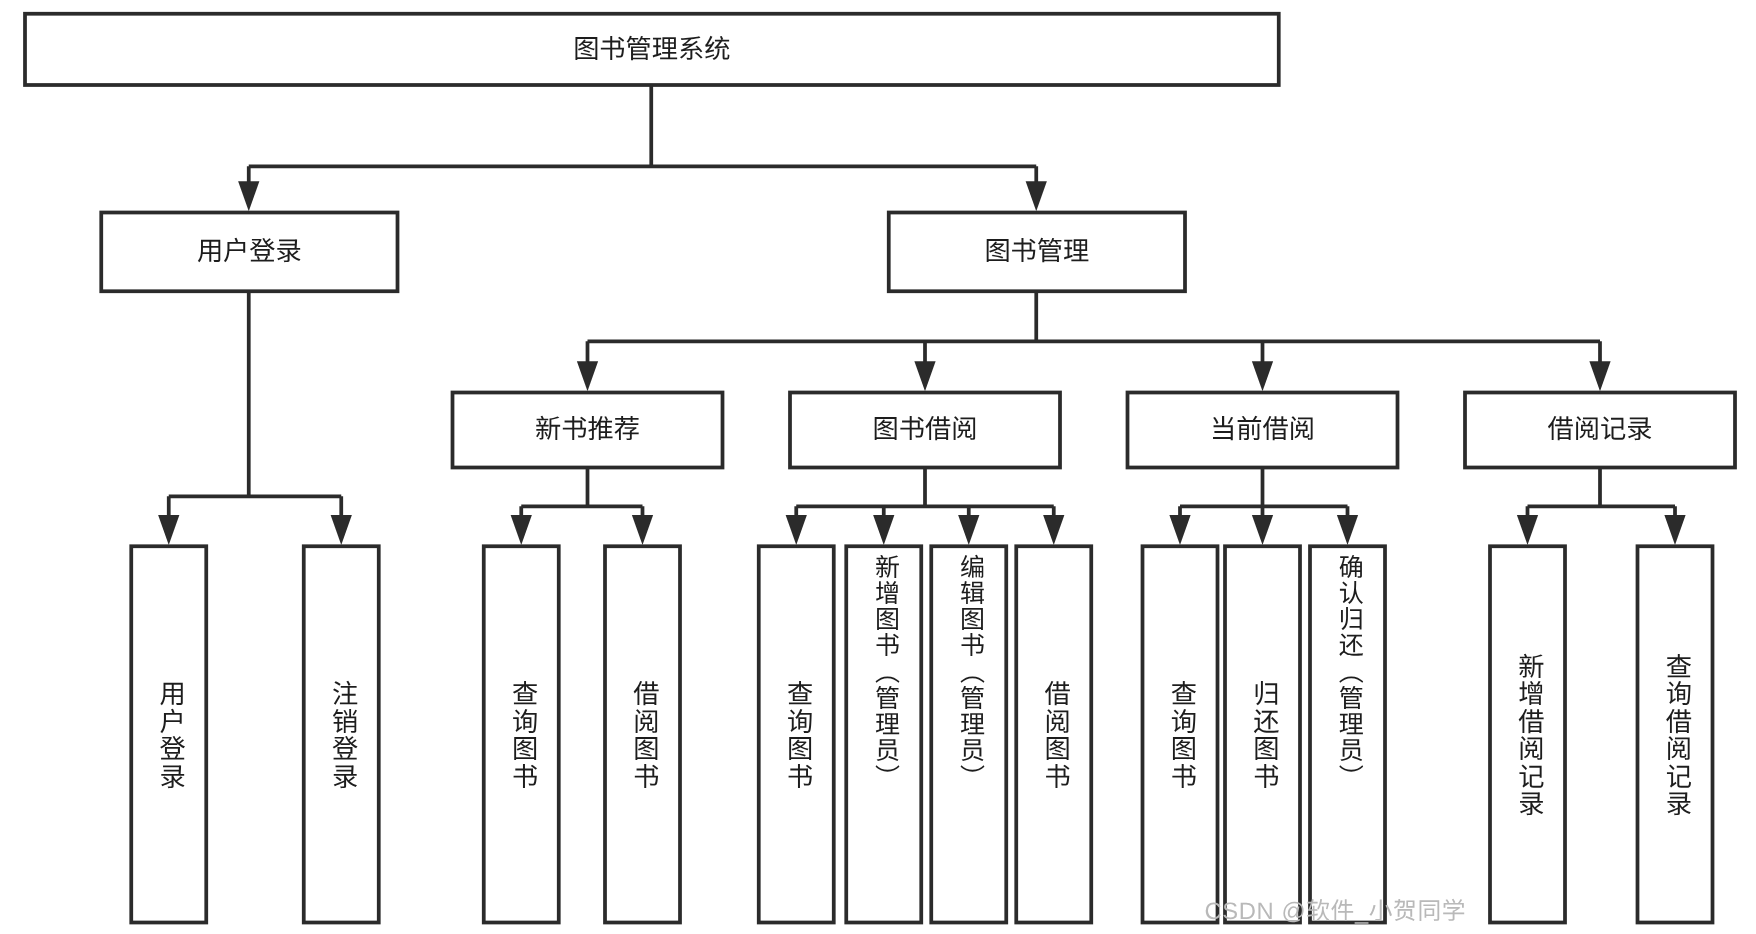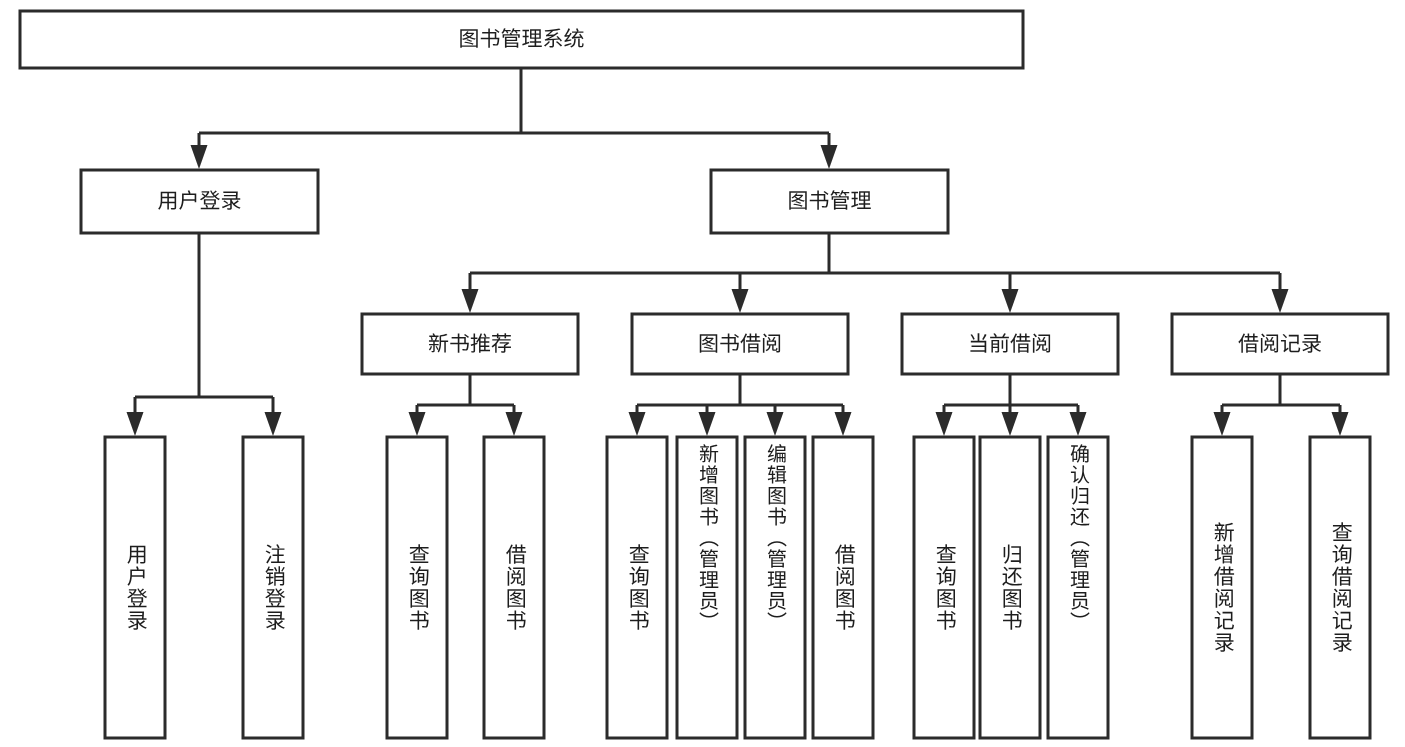--- a/index.html
+++ b/index.html
@@ -225,13 +225,14 @@
       <div class="leaf-label-cell" style="left: 1048px; top: 437px; width: 60px; height: 301px; align-items: flex-start; padding-top: 6px;">
         <span class="leaf-label-text" style="font-size: 20px;">确认归还（管理员）</span>
       </div>
       <div class="leaf-label-cell" style="left: 1192px; top: 437px; width: 60px; height: 301px;">
         <span class="leaf-label-text">新增借阅记录</span>
       </div>
       <div class="leaf-label-cell" style="left: 1310px; top: 437px; width: 60px; height: 301px;">
         <span class="leaf-label-text">查询借阅记录</span>
       </div>
     </div>
+  <div class="watermark">CSDN @软件_小贺同学</div>
 </div>
 
 </body></html>

